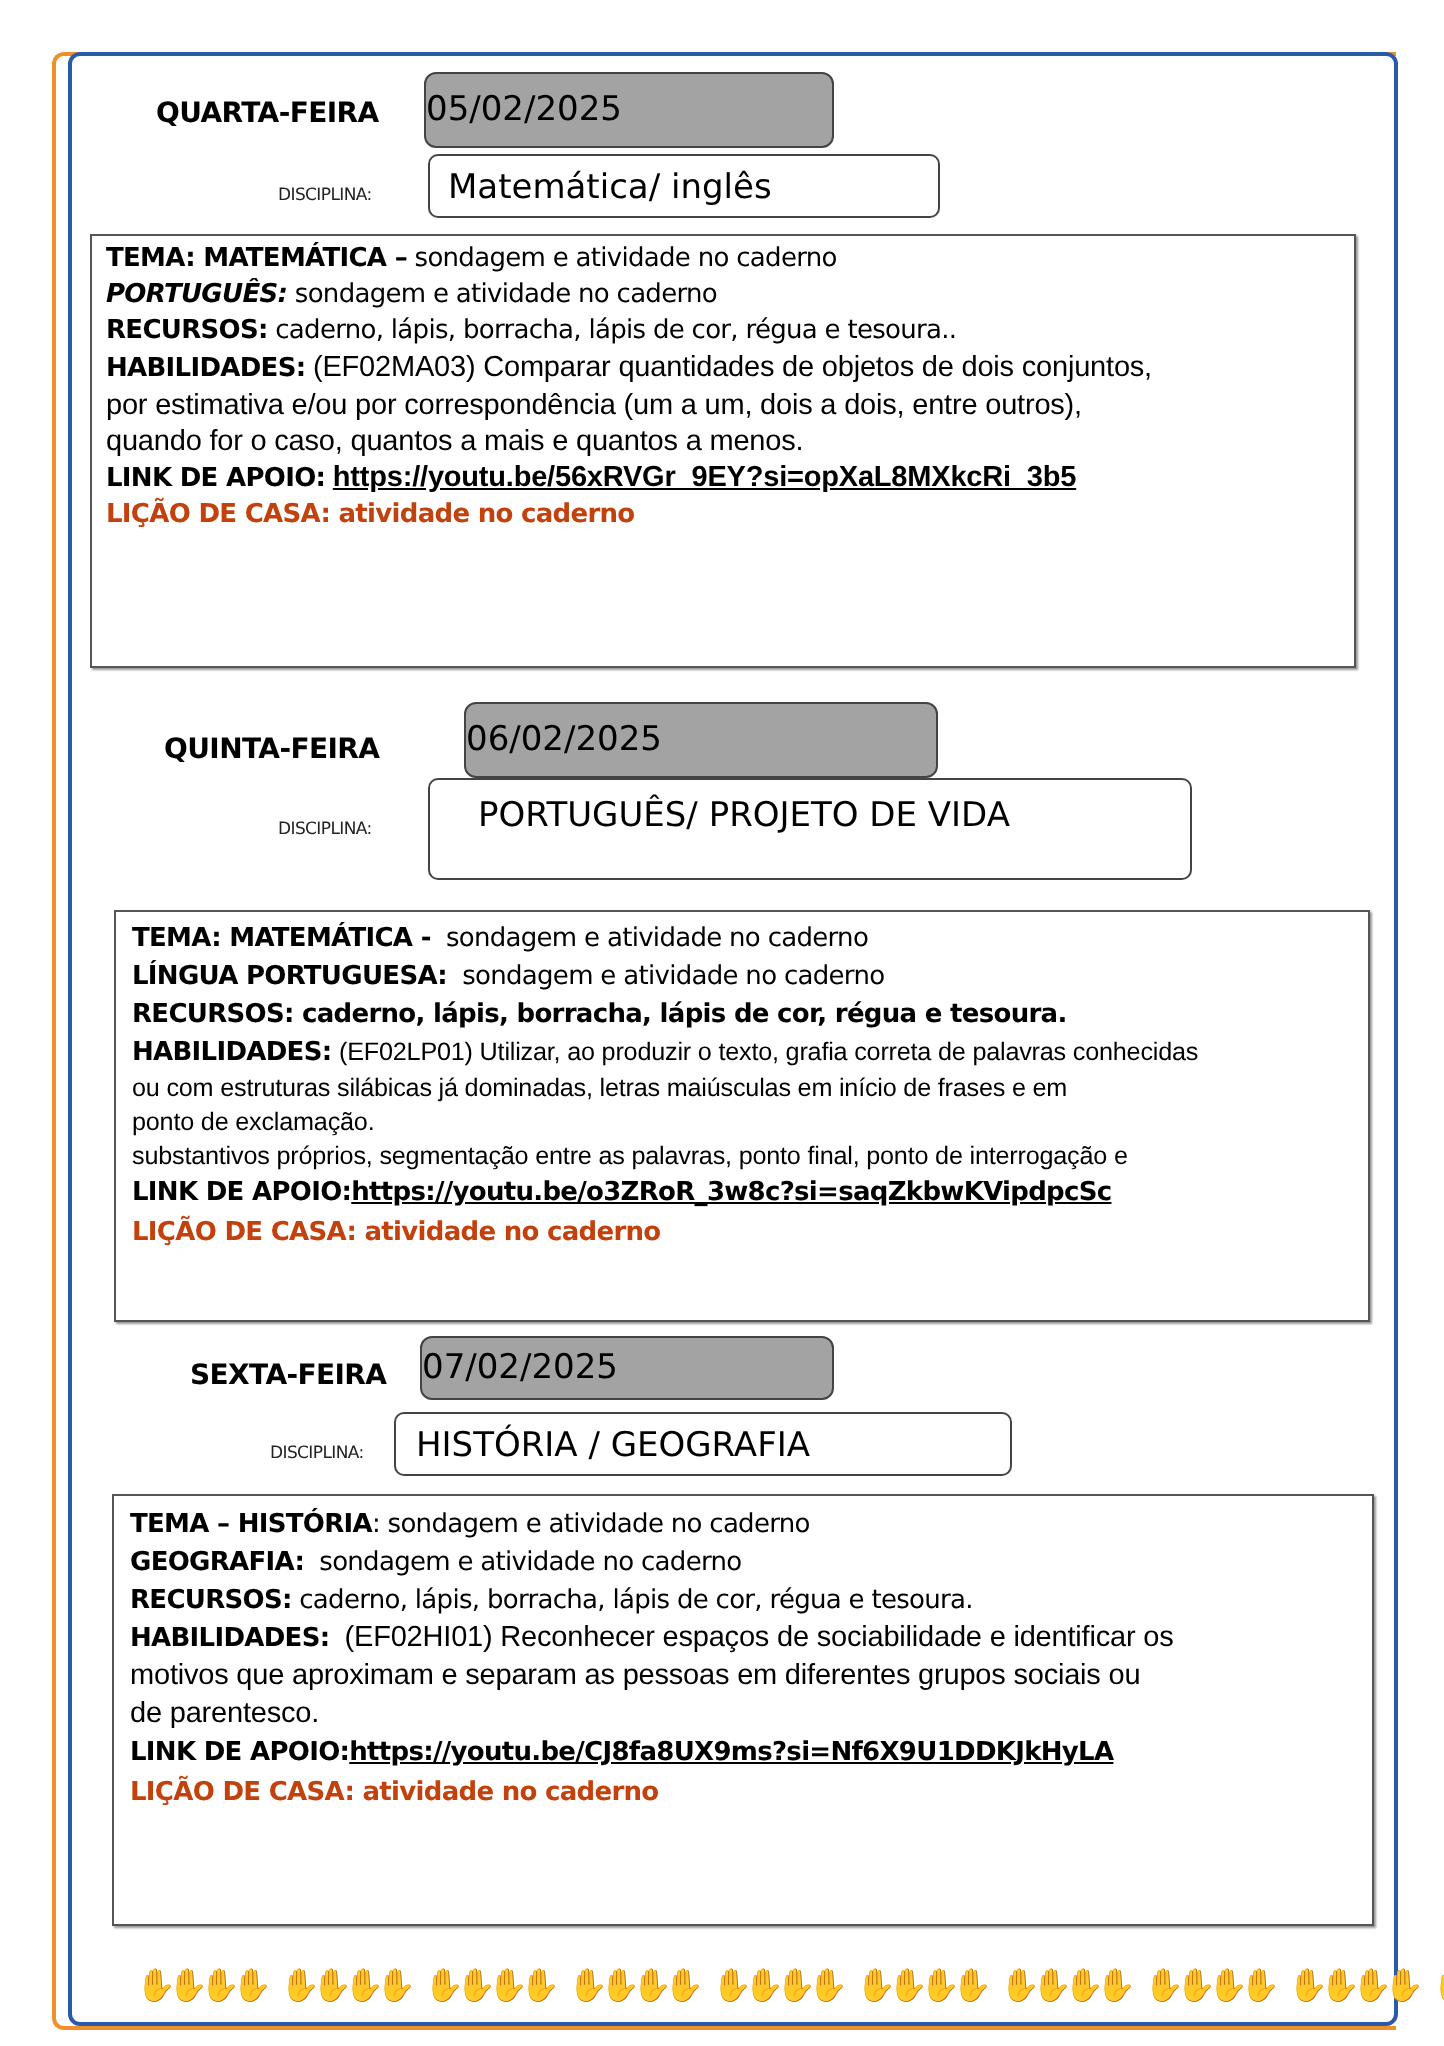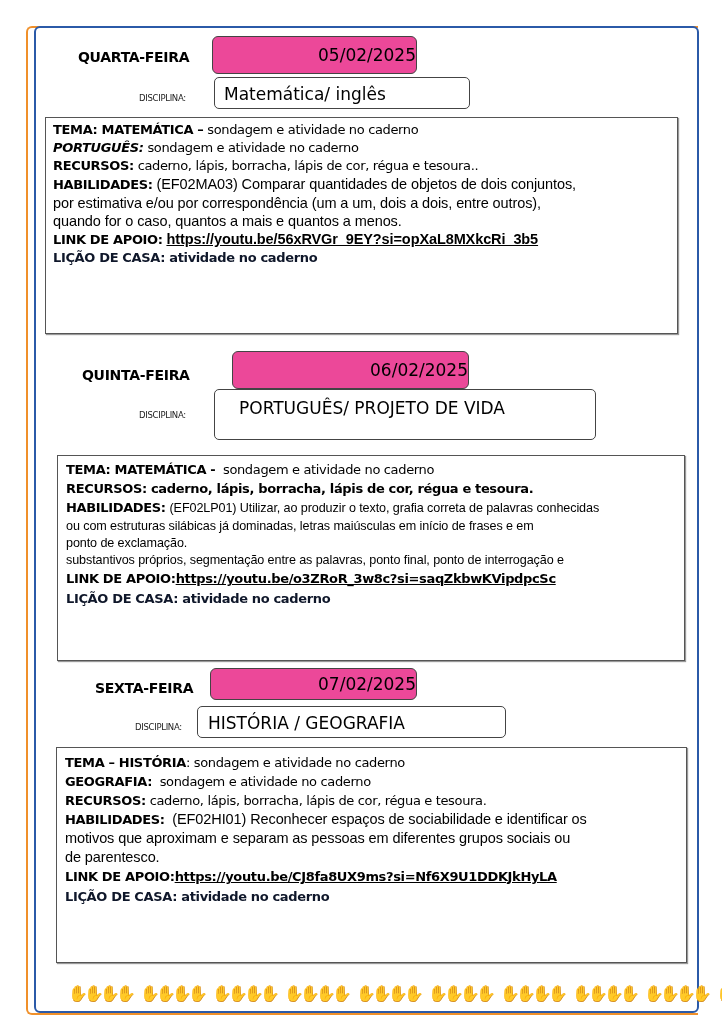--- a/index.html
+++ b/index.html
@@ -5,36 +5,36 @@
     html, body { margin: 0; padding: 0; background: #ffffff; }
     body { width: 722px; height: 1023px; position: relative; overflow: hidden;
            font-family: "Liberation Sans", sans-serif; color: #000; }
     .frame-orange { position: absolute; left: 26px; top: 26px; width: 670px; height: 985px;
                     border-left: 2px solid #f0902a; border-bottom: 2px solid #f0902a;
                     border-top: 2px solid #f0902a; border-radius: 6px 0 0 6px; border-right: none; }
     .frame-blue { position: absolute; left: 34px; top: 26px; width: 661px; height: 983px;
                   border: 2.5px solid #2b5aa8; border-radius: 6px; background: transparent; }
     .day { position: absolute; font-family: "DejaVu Sans", sans-serif; font-weight: bold;
            font-size: 14px; letter-spacing: -0.3px; }
-    .datebox { position: absolute; border: 1px solid #444; border-radius: 6px; background: #ec4899;
-               font-family: "DejaVu Sans", sans-serif; font-size: 17px; text-align: right; box-sizing: border-box; }
+    .datebox { position: absolute; border: 1px solid #444; border-radius: 6px; background: #a3a3a3;
+               font-family: "DejaVu Sans", sans-serif; font-size: 17px; text-align: left; box-sizing: border-box; }
     .disc-label { position: absolute; font-family: "DejaVu Sans", sans-serif; font-size: 8.5px;
                   letter-spacing: -0.3px; color: #222; }
     .discbox { position: absolute; border: 1px solid #444; border-radius: 5px; background: #fff;
                font-family: "DejaVu Sans", sans-serif; font-size: 17px; box-sizing: border-box; padding-left: 9px; }
     .panel { position: absolute; border: 1px solid #555; background: #fff; box-sizing: border-box;
              box-shadow: 1px 1px 1px #999; }
     .line { font-family: "DejaVu Sans", sans-serif; font-size: 13px; line-height: 18px; white-space: nowrap;
             letter-spacing: -0.35px; }
     .b { font-weight: bold; }
     .i { font-style: italic; }
     .arial { font-family: "Liberation Sans", sans-serif; font-size: 14.5px; letter-spacing: -0.1px; }
     .arial-s { font-family: "Liberation Sans", sans-serif; font-size: 12.6px; letter-spacing: -0.1px; }
     .link { color: #000000; text-decoration: underline; }
-    .red { color: #0f172a; font-weight: bold; }
+    .red { color: #c2410c; font-weight: bold; }
     .hands { position: absolute; left: 68px; top: 986px; display: flex; gap: 8px; }
     .hgroup { display: flex; gap: 0; }
     .hand { font-size: 16px; line-height: 16px; display: inline-block; width: 16px; text-align: center; }
   </style>
 </head>
 <body>
 
 <div class="frame-orange"></div>
 <div class="frame-blue"></div>
 
@@ -54,20 +54,21 @@
   <div class="line red">LIÇÃO DE CASA: atividade no caderno</div>
 </div>
 
 <div class="day" style="left:82px; top:367px;">QUINTA-FEIRA</div>
 <div class="datebox" style="left:214px; top:351px; width:237px; height:38px; line-height:36px;margin-left:18px;">06/02/2025</div>
 <div class="disc-label" style="left:139px; top:410px;">DISCIPLINA:</div>
 <div class="discbox" style="left:214px; top:389px; width:382px; height:51px; line-height:36px;padding-left:24px;">PORTUGUÊS/ PROJETO DE VIDA</div>
 
 <div class="panel" style="left:57px; top:455px; width:628px; height:206px; padding:4px 8px;">
   <div class="line" style="line-height:19px;"><span class="b">TEMA: MATEMÁTICA -</span>&nbsp; <span>sondagem e atividade no caderno</span></div>
+  <div class="line" style="line-height:19px;"><span class="b">LÍNGUA PORTUGUESA:</span>&nbsp; <span>sondagem e atividade no caderno</span></div>
   <div class="line b" style="line-height:19px;"><span>RECURSOS:</span> <span>caderno, lápis, borracha, lápis de cor, régua e tesoura.</span></div>
   <div class="line" style="line-height:19px;"><span class="b">HABILIDADES:</span> <span class="arial-s">(EF02LP01) Utilizar, ao produzir o texto, grafia correta de palavras conhecidas</span></div>
   <div class="line arial-s" style="line-height:17px;">ou com estruturas silábicas já dominadas, letras maiúsculas em início de frases e em</div>
   <div class="line arial-s" style="line-height:17px;">ponto de exclamação.</div>
   <div class="line arial-s" style="line-height:17px;">substantivos próprios, segmentação entre as palavras, ponto final, ponto de interrogação e</div>
   <div class="line" style="line-height:20px;"><span class="b">LINK DE APOIO:</span><span class="link b">https://youtu.be/o3ZRoR_3w8c?si=saqZkbwKVipdpcSc</span></div>
   <div class="line red" style="line-height:20px;">LIÇÃO DE CASA: atividade no caderno</div>
 </div>
 
 <div class="day" style="left:95px; top:680px;">SEXTA-FEIRA</div>

